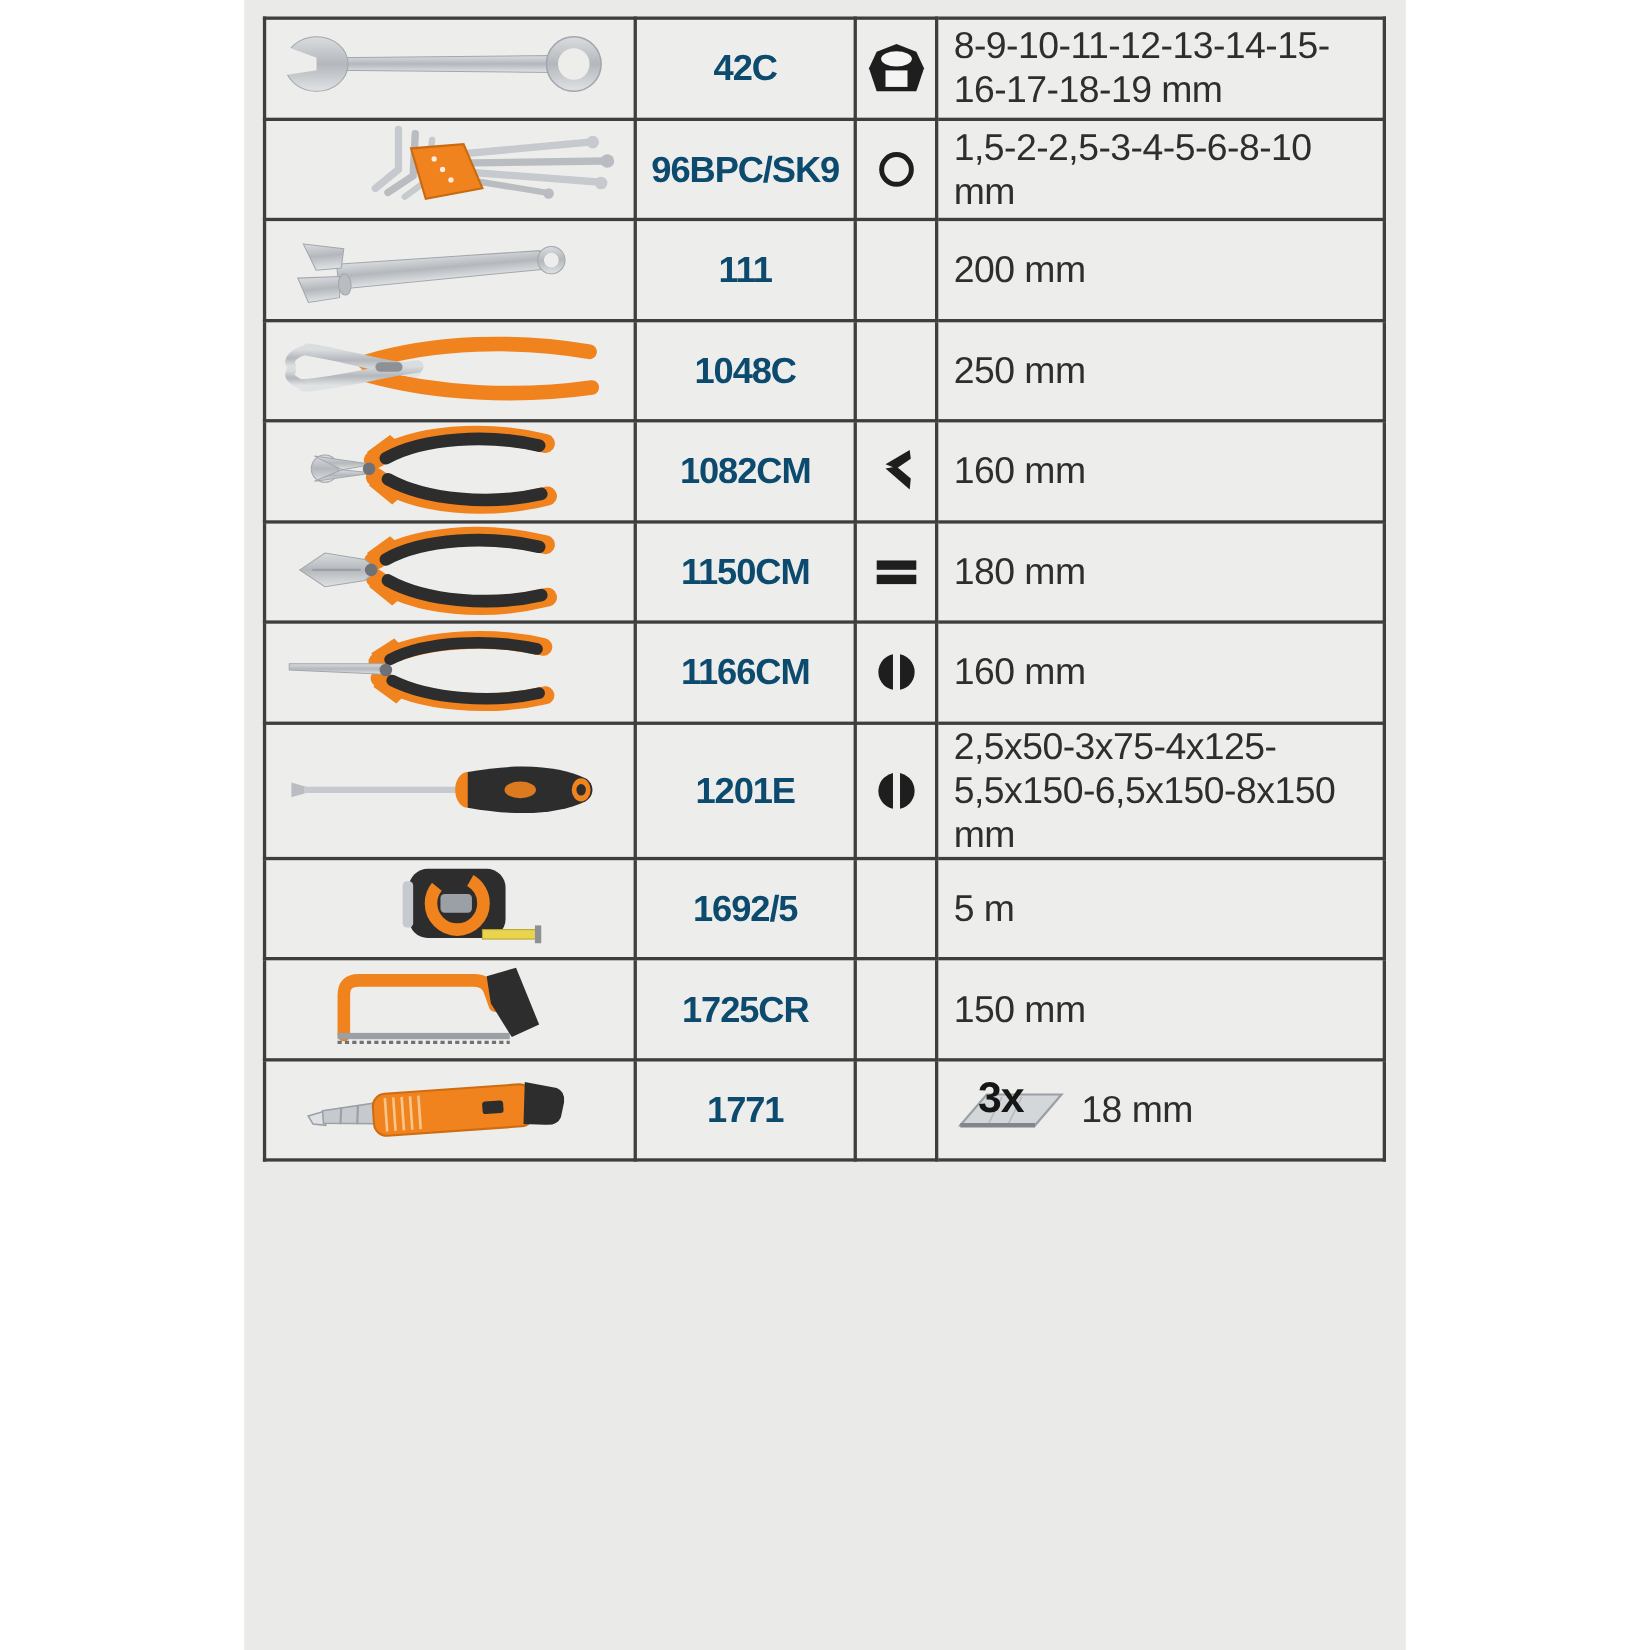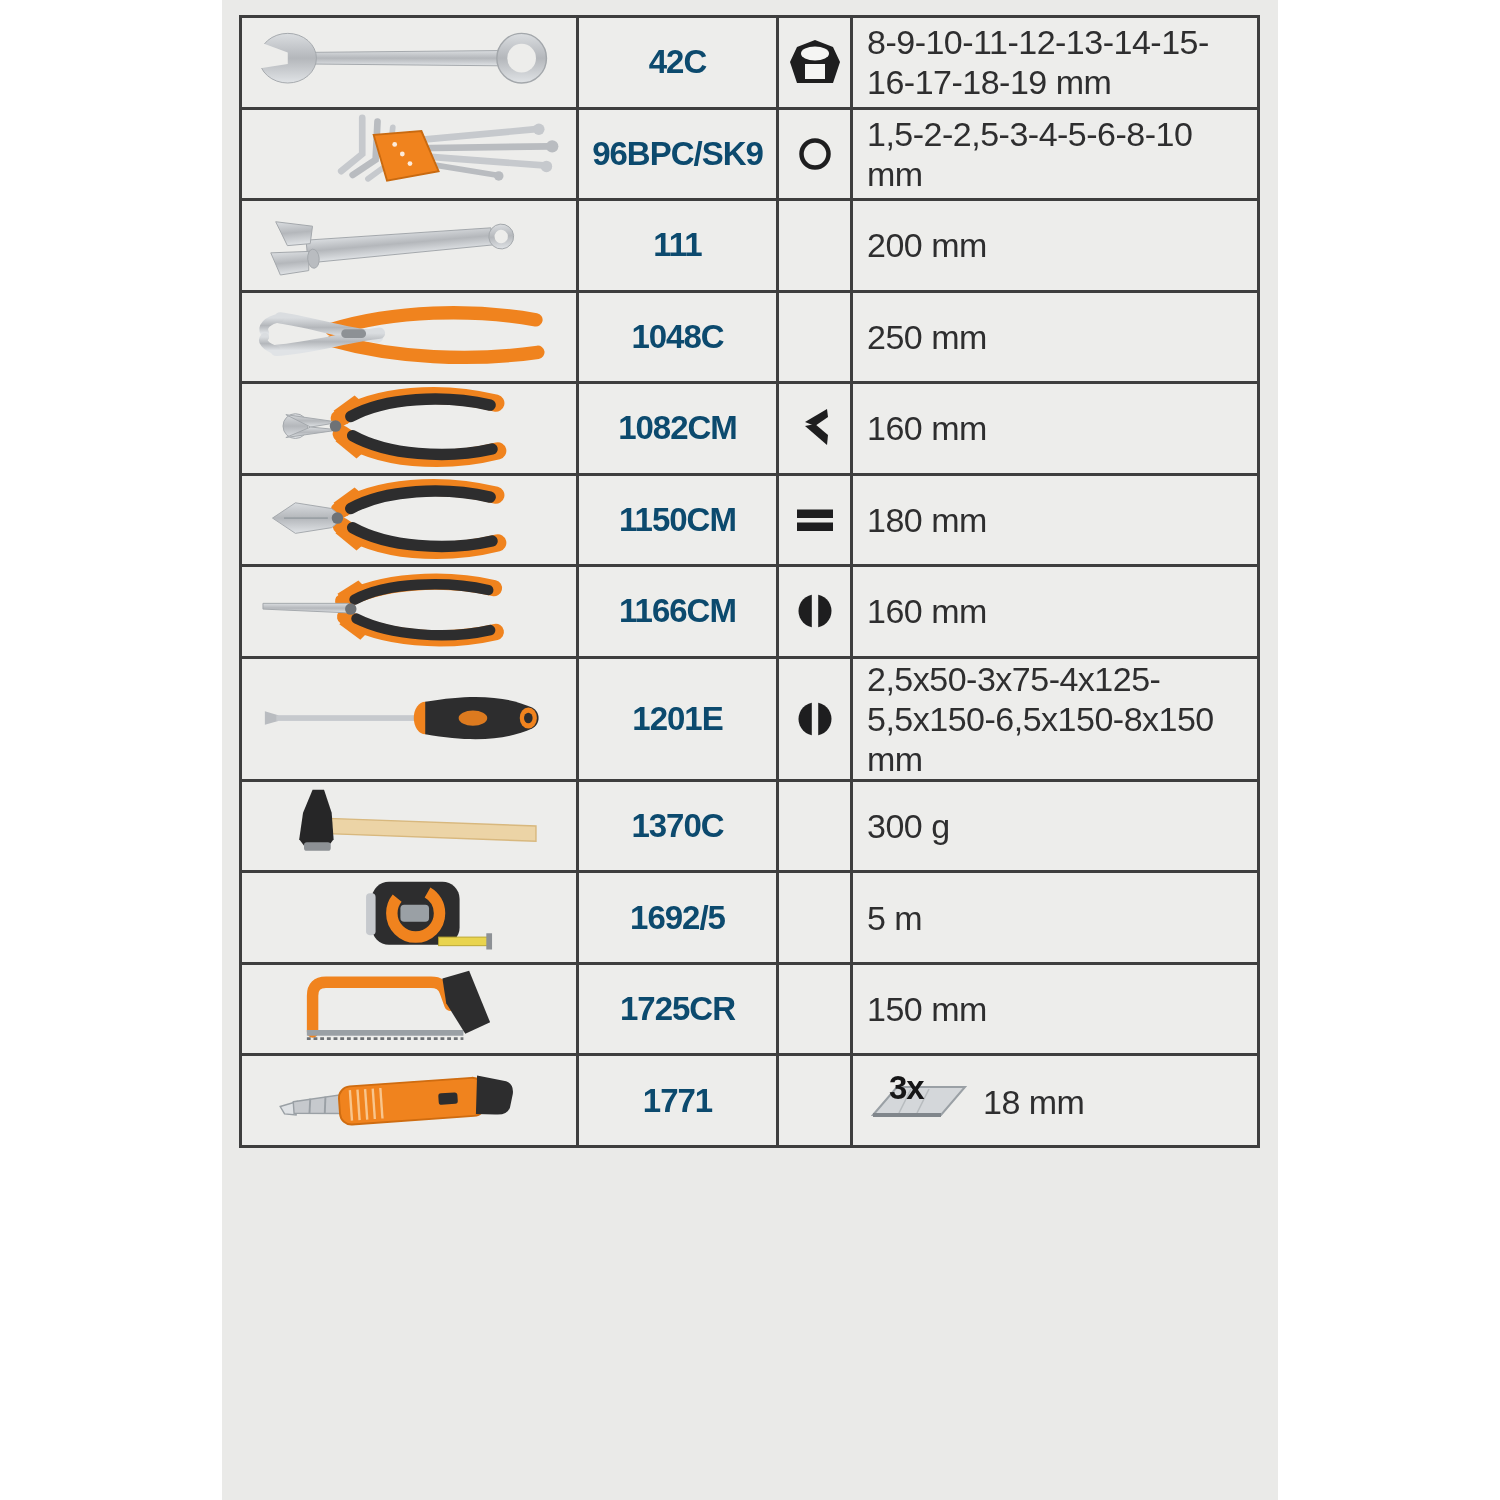--- a/index.html
+++ b/index.html
@@ -18,31 +18,31 @@
     height:88.5px;vertical-align:middle;
   }
   .img-cell{width:334px;}
   .code-cell{width:197px;text-align:center;}
   .sym-cell{width:71px;text-align:center;}
   .spec-cell{width:404px;}
   .tool-svg{display:block;margin:0 auto;}
   .code-text{
     font-size:33px;font-weight:700;color:#0c4a6e;letter-spacing:-1px;
   }
-  .spec-inner{display:flex;align-items:flex-end;padding-left:14px;padding-right:6px;}
+  .spec-inner{display:flex;align-items:center;padding-left:14px;padding-right:6px;}
   .spec-text{
     font-size:34px;color:#2e2e2f;letter-spacing:-0.5px;line-height:1.18;
     white-space:pre-line;
   }
   .sym-icon{vertical-align:middle;display:inline-block;}
   .blade-wrap{position:relative;display:inline-block;width:104px;height:44px;margin-right:12px;flex:none;}
   .blade-wrap svg{display:block;}
   .blade-count{
     position:absolute;left:22px;top:-10px;
-    font-size:33px;font-weight:700;color:#161617;letter-spacing:-1px;
+    font-size:39px;font-weight:700;color:#161617;letter-spacing:-1px;
   }
 </style>
 </head>
 <body>
 
 <svg style="position:absolute;width:0;height:0" aria-hidden="true">
   <defs>
     <linearGradient id="chrome" x1="0" y1="0" x2="0" y2="1">
       <stop offset="0" stop-color="#dadde0"></stop>
       <stop offset="0.5" stop-color="#b4b7bb"></stop>
@@ -419,36 +419,20 @@
         <span class="spec-text">2,5x50-3x75-4x125-
 5,5x150-6,5x150-8x150 mm</span>
       </div>
     </div>
   </div>
 
 
 
 
 
-  <div class="row">
-    <div class="cell img-cell">
-        <svg viewBox="0 0 330 88" width="324" height="84" class="tool-svg">
-          <use href="#t-hammer" xlink:href="#t-hammer"></use>
-        </svg>
-      </div>
-    <div class="cell code-cell">
-      <span class="code-text">1370C</span>
-    </div>
-    <div class="cell sym-cell"></div>
-    <div class="cell spec-cell">
-      <div class="spec-inner">
-        <span class="spec-text">300 g</span>
-      </div>
-    </div>
-  </div>
 
   <div class="row">
     <div class="cell img-cell">
         <svg viewBox="0 0 330 88" width="324" height="84" class="tool-svg">
           <use href="#t-measuring-tape" xlink:href="#t-measuring-tape"></use>
         </svg>
       </div>
     <div class="cell code-cell">
       <span class="code-text">1692/5</span>
     </div>

